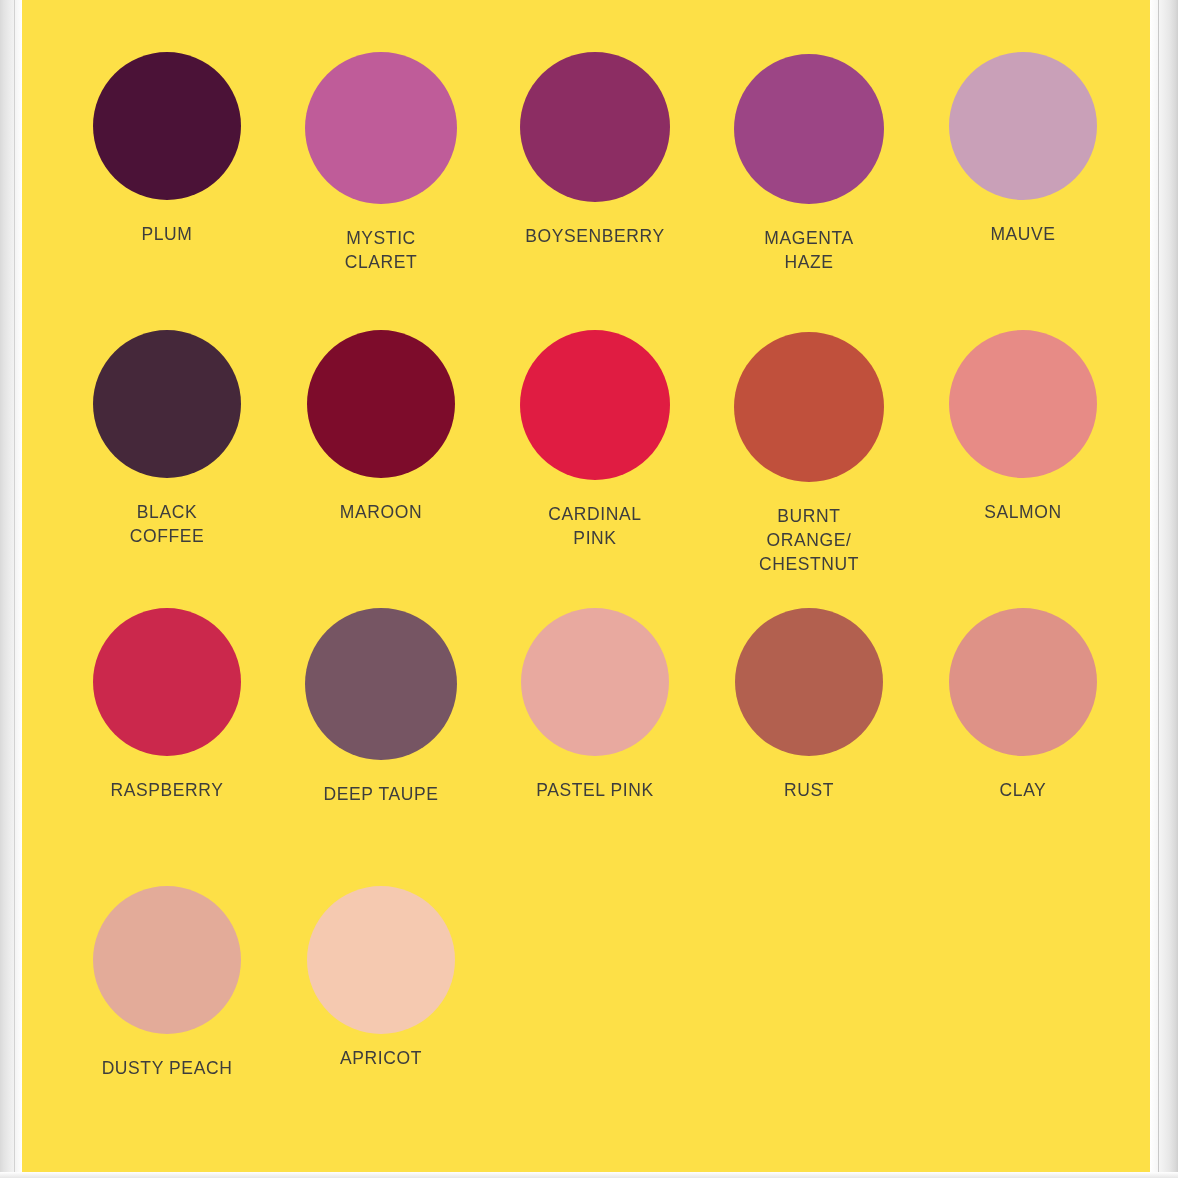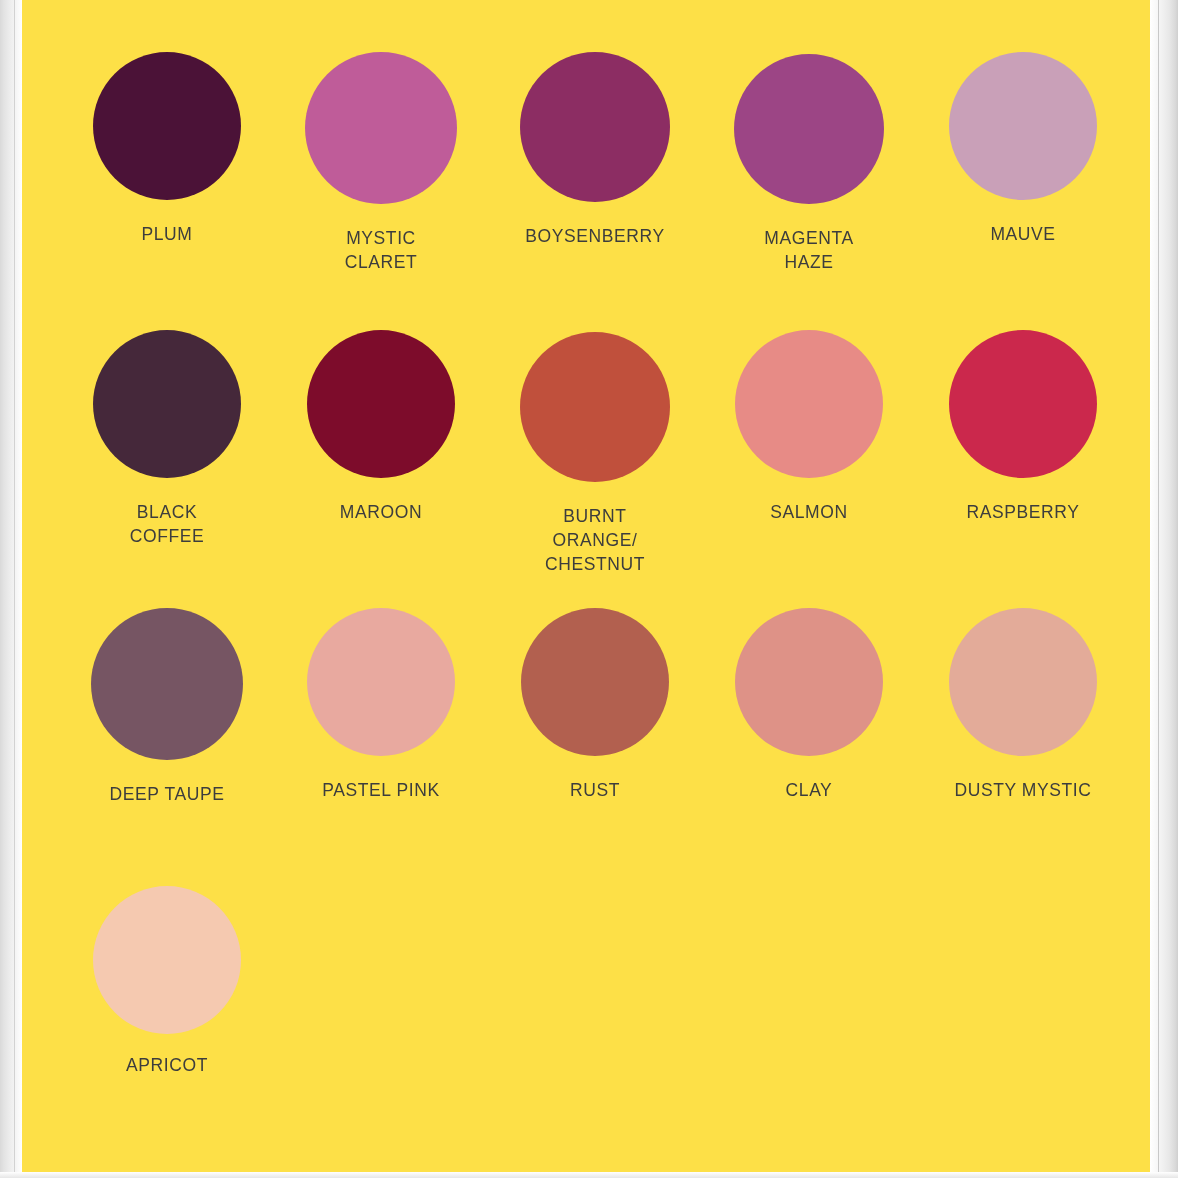--- a/index.html
+++ b/index.html
@@ -135,20 +135,25 @@
       <div class="swatch">
         <div class="dot" style="background: rgb(69, 40, 58); width: 148px; height: 148px; margin-top: 22px;"></div>
         <div class="swatch-label" style="margin-top: 22px;">BLACK
 COFFEE</div>
       </div>
       <div class="swatch">
         <div class="dot" style="background: rgb(125, 12, 43); width: 148px; height: 148px; margin-top: 22px;"></div>
         <div class="swatch-label" style="margin-top: 22px;">MAROON</div>
       </div>
       <div class="swatch">
+        <div class="dot" style="background: rgb(224, 28, 66); width: 150px; height: 150px; margin-top: 22px;"></div>
+        <div class="swatch-label" style="margin-top: 22px;">CARDINAL
+PINK</div>
+      </div>
+      <div class="swatch">
         <div class="dot" style="background: rgb(192, 80, 60); width: 150px; height: 150px; margin-top: 24px;"></div>
         <div class="swatch-label" style="margin-top: 22px;">BURNT
 ORANGE/
 CHESTNUT</div>
       </div>
       <div class="swatch">
         <div class="dot" style="background: rgb(231, 139, 134); width: 148px; height: 148px; margin-top: 22px;"></div>
         <div class="swatch-label" style="margin-top: 22px;">SALMON</div>
       </div>
       <div class="swatch">
@@ -166,25 +171,25 @@
       <div class="swatch">
         <div class="dot" style="background: rgb(178, 96, 79); width: 148px; height: 148px; margin-top: 22px;"></div>
         <div class="swatch-label" style="margin-top: 22px;">RUST</div>
       </div>
       <div class="swatch">
         <div class="dot" style="background: rgb(222, 146, 135); width: 148px; height: 148px; margin-top: 22px;"></div>
         <div class="swatch-label" style="margin-top: 22px;">CLAY</div>
       </div>
       <div class="swatch">
         <div class="dot" style="background: rgb(227, 171, 153); width: 148px; height: 148px; margin-top: 22px;"></div>
-        <div class="swatch-label" style="margin-top: 22px;">DUSTY MYSTIC</div>
+        <div class="swatch-label" style="margin-top: 22px;">DUSTY PEACH</div>
       </div>
       <div class="swatch">
         <div class="dot" style="background: rgb(245, 201, 176); width: 148px; height: 148px; margin-top: 22px;"></div>
-        <div class="swatch-label" style="margin-top: 19px;">APRICOT</div>
+        <div class="swatch-label" style="margin-top: 12px;">APRICOT</div>
       </div>
     </div>
 
   <div class="edge edge-right">
     <div class="rule"></div>
   </div>
 
   <div class="edge-bottom"></div>
 </div>
 

